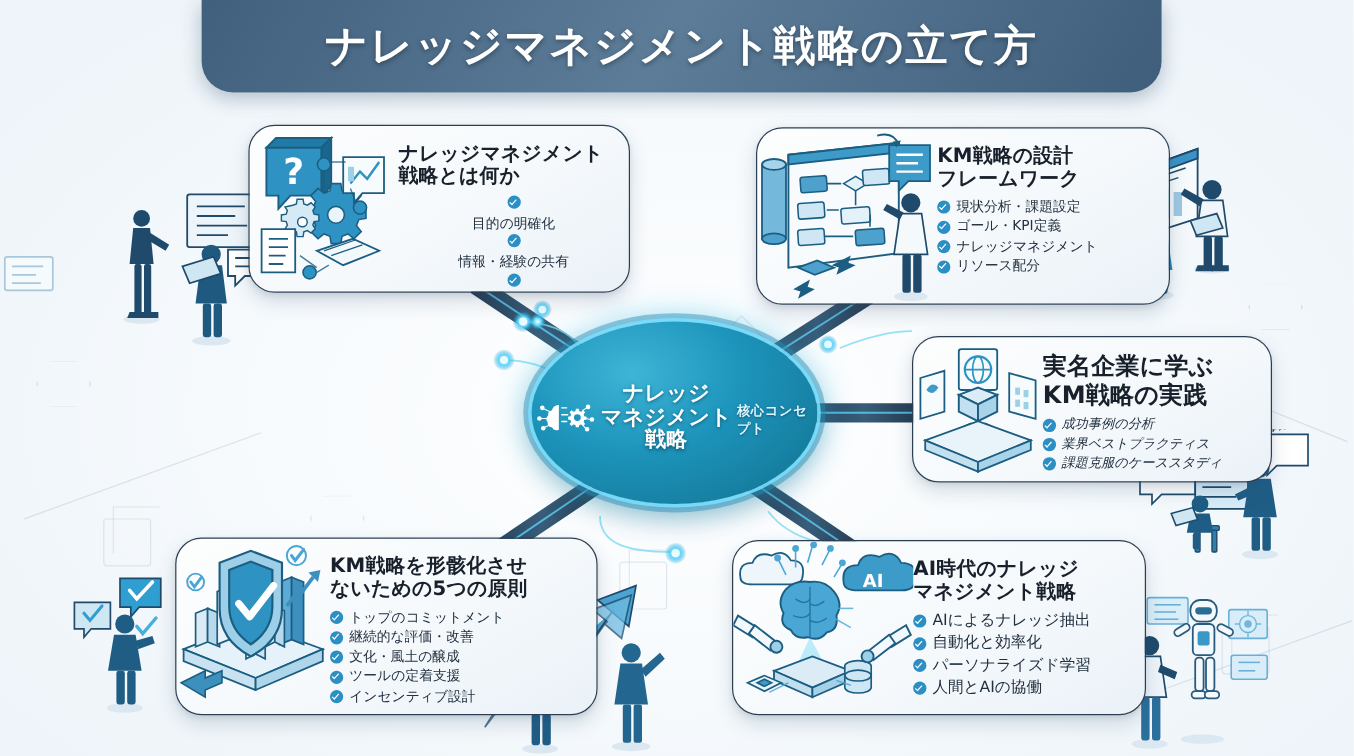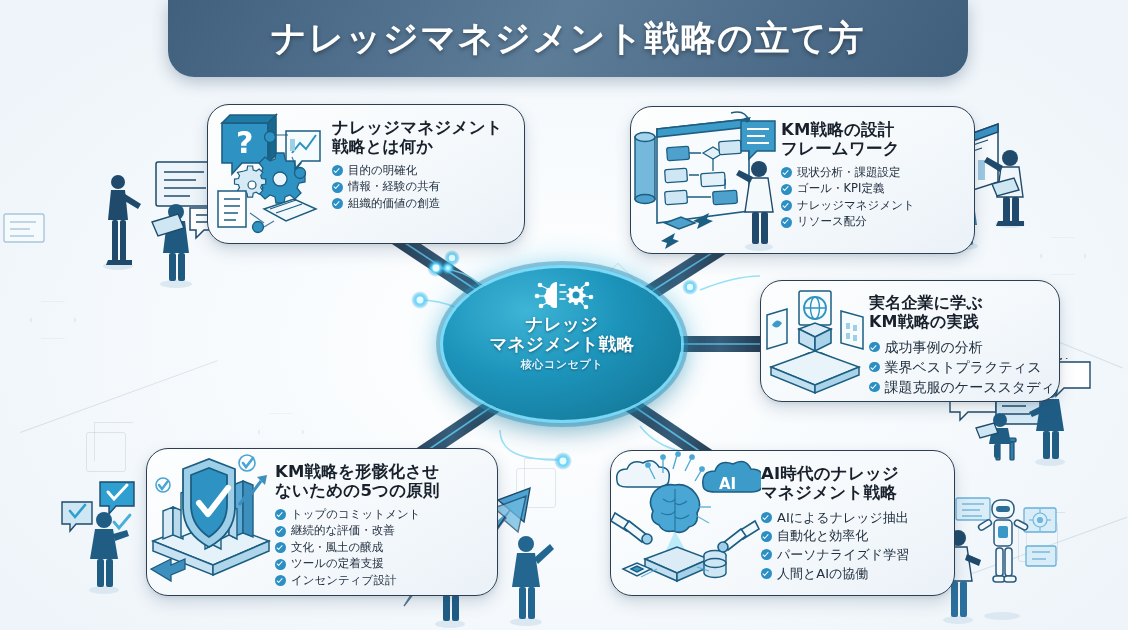--- a/index.html
+++ b/index.html
@@ -54,21 +54,21 @@
 
   
   #hub{
     position:absolute;left:443px;top:268px;width:238px;height:152px;
     border-radius:50%;
     background:radial-gradient(ellipse at 35% 28%,#3eb5d6 0%,#1d94bb 42%,#11718f 100%);
     box-shadow:0 0 0 3px rgba(120,225,255,.85),
                0 0 0 7px rgba(40,140,180,.45),
                0 0 26px 6px rgba(70,200,240,.45),
                0 10px 24px rgba(10,60,85,.35);
-    display:flex;flex-direction:column;align-items:center;justify-content:flex-start;
+    display:flex;flex-direction:row;align-items:center;justify-content:flex-start;
     padding-top:9px;box-sizing:border-box;
   }
   #hub-icon{width:66px;height:36px;margin-bottom:2px;}
   #hub-title{
     color:#ffffff;font-size:17.5px;font-weight:bold;line-height:1.12;
     text-align:center;text-shadow:0 1px 3px rgba(0,40,60,.55);
     letter-spacing:.3px;
   }
   #hub-sub{
     color:#dff4ff;font-size:11px;font-weight:bold;margin-top:3px;
@@ -102,33 +102,33 @@
   .chk:after{
     content:"";position:absolute;left:31%;top:16%;
     width:22%;height:46%;border:solid #ffffff;border-width:0 1.7px 1.7px 0;
     transform:rotate(42deg);
   }
 
   
   #card-what   {left:207px;top:104px;width:318px;height:140px;}
   #card-what   .card-art{width:124px;}
   #card-what   .card-title{font-size:16.5px;}
-  #card-what   .bullets li{font-size:11.5px;}
+  #card-what   .bullets li{font-size:11.5px;flex-direction:column;}
   #card-what   .chk{width:11px;height:11px;}
 
   #card-design {left:630px;top:106px;width:345px;height:148px;}
   #card-design .card-art{width:150px;}
   #card-design .card-title{font-size:16.5px;}
   #card-design .bullets li{font-size:11.5px;}
   #card-design .chk{width:11px;height:11px;}
 
   #card-cases  {left:760px;top:280px;width:300px;height:122px;}
   #card-cases  .card-art{width:108px;}
-  #card-cases  .card-title{font-size:16px;}
-  #card-cases  .bullets li{font-size:14px;}
+  #card-cases  .card-title{font-size:20px;}
+  #card-cases  .bullets li{font-size:11px;font-style:italic;}
   #card-cases  .chk{width:10.5px;height:10.5px;}
 
   #card-princ  {left:146px;top:448px;width:352px;height:148px;justify-content:center;}
   #card-princ  .card-art{width:128px;}
   #card-princ  .card-title{font-size:16.5px;}
   #card-princ  .bullets li{font-size:11.5px;}
   #card-princ  .chk{width:11px;height:11px;}
 
   #card-ai     {left:610px;top:450px;width:345px;height:146px;}
   #card-ai     .card-art{width:150px;}

